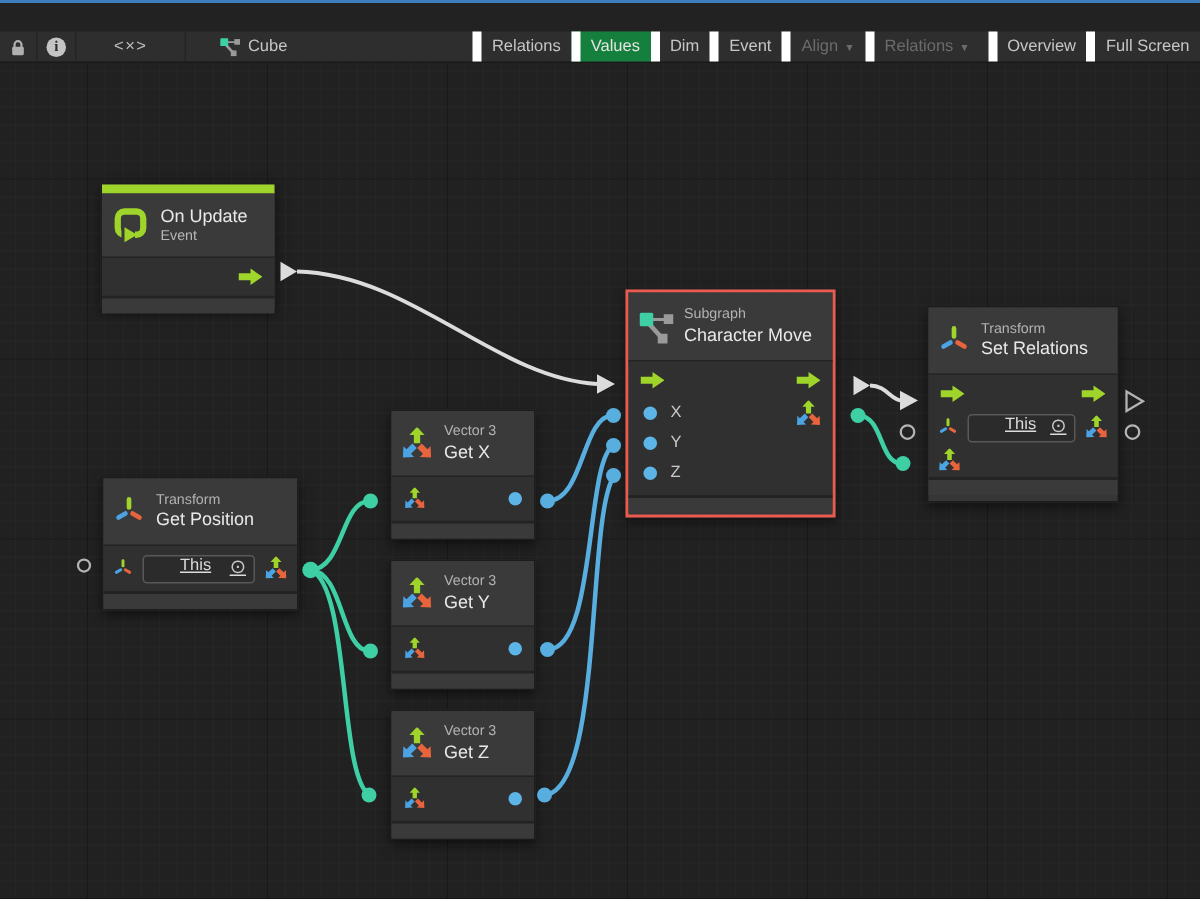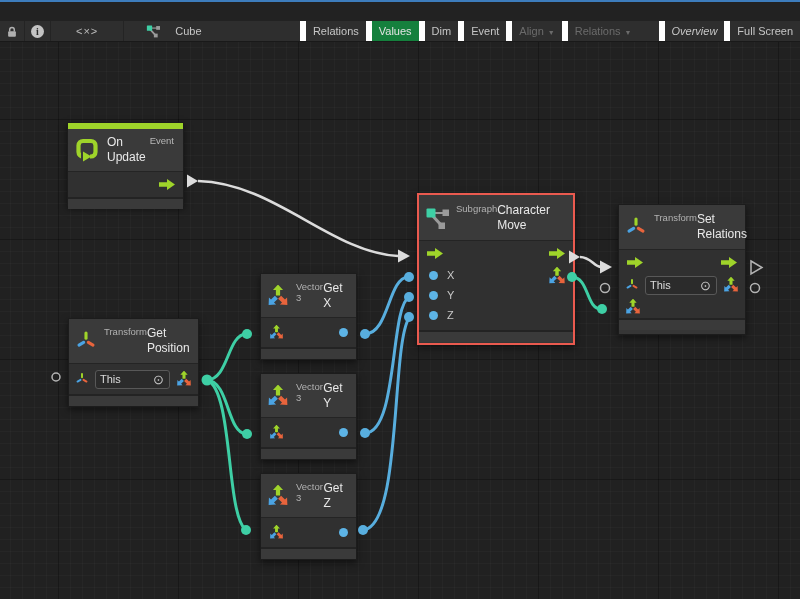--- a/index.html
+++ b/index.html
@@ -9,21 +9,21 @@
   .accent-strip{position:absolute;top:0;left:0;width:800px;height:2px;background:#3d7dbd;}
   .tabbar{position:absolute;top:2px;left:0;width:800px;height:19px;background:#191919;display:flex;align-items:stretch;}
   .tab{display:flex;align-items:center;gap:5px;background:#383838;padding:0 14px 0 6px;color:#d6d6d6;font-size:11.5px;}
   .window-controls{margin-left:auto;display:flex;align-items:center;gap:6px;padding-right:7px;color:#c2c2c2;}
   .wc-btn{width:16px;height:16px;display:flex;align-items:center;justify-content:center;font-size:12px;color:#c2c2c2;}
   .wc-max{width:9px;height:8px;border:1px solid #c2c2c2;border-top:2px solid #c2c2c2;}
   .toolbar{position:absolute;top:21px;left:0;width:800px;height:21px;background:#2e2e2e;
            border-bottom:1px solid #191919;display:flex;align-items:stretch;font-size:11px;color:#c6c6c6;box-sizing:border-box;}
   .tbtn{display:flex;align-items:center;justify-content:center;padding:0 7px;border-right:1px solid #242424;}
   .tbtn.icononly{padding:0 6px;}
-  .tgroup{display:flex;align-items:center;gap:15px;padding:1px 8px;}
+  .tgroup{display:flex;align-items:center;gap:5px;padding:1px 8px;}
   .rbtns{margin-left:auto;display:flex;align-items:stretch;}
   .rbtn{display:flex;align-items:center;justify-content:center;padding:0 7px;border-left:6px solid #ffffff;white-space:nowrap;}
   .rbtn.active{background:#15803d;color:#e4e4e4;}
   .rbtn.disabled{color:#6b6b6b;}
   .drop{font-size:7px;margin-left:4px;position:relative;top:1px;}
   .codeicon{font-size:11px;color:#bdbdbd;letter-spacing:1px;padding:0 18px;}
   .slider-track{width:96px;height:2px;background:#8d8d8d;border-radius:1px;position:relative;margin:0 4px;}
   .slider-handle{position:absolute;right:2px;top:-5px;width:12px;height:12px;border-radius:50%;background:#a0a0a0;}
   .info-circle{width:13px;height:13px;border-radius:50%;background:#c4c4c4;color:#2a2a2a;font-size:10px;font-weight:bold;
                font-family:"Liberation Serif",serif;display:flex;align-items:center;justify-content:center;}
@@ -35,31 +35,31 @@
       linear-gradient(90deg, rgba(255,255,255,0.022) 1px, transparent 1px),
       linear-gradient(rgba(255,255,255,0.022) 1px, transparent 1px);
     background-size:120px 120px,120px 120px,12px 12px,12px 12px;
     background-position:58px 77px,58px 77px,10px 5px,10px 5px;}
   .overlay{position:absolute;top:0;left:0;width:800px;height:599px;pointer-events:none;}
   
   .node{position:absolute;background:#363636;border:1px solid #1c1c1c;box-shadow:0 3px 7px rgba(0,0,0,.5);box-sizing:border-box;}
   .node.selected{border:2px solid #ea5a4f;}
   .colorbar{height:6px;background:#9fd42a;}
   .nheader{display:flex;align-items:center;gap:7px;padding:4px 9px 4px 6px;background:#3a3a3a;}
-  .ntxt{display:flex;flex-direction:row;line-height:1.25;}
+  .ntxt{display:flex;flex-direction:column;line-height:1.25;}
   .ncat{font-size:9.5px;color:#b2b2b2;}
   .ntitle{font-size:12px;color:#e9e9e9;}
   .nsub{font-size:9.5px;color:#b8b8b8;}
   .nbody{background:#303030;border-top:1px solid #242424;}
   .nfooter{height:10px;background:#3a3a3a;border-top:2px solid #232323;}
   .prow{display:flex;align-items:center;padding:0 8px;}
   .port-dot{width:9px;height:9px;border-radius:50%;background:#5db4e6;flex:0 0 auto;}
   .plabel{font-size:11px;color:#c9c9c9;margin-left:9px;}
-  .this-field{display:flex;align-items:center;flex:1;height:19px;background:#2b2b2b;border:1px solid #585858;
-              border-radius:3px;padding:0 5px 0 4px;font-size:11px;color:#dcdcdc;margin:0 6px;box-sizing:border-box;}
+  .this-field{display:flex;align-items:flex-start;flex:1;height:19px;background:#2b2b2b;border:1px solid #585858;
+              border-radius:3px;padding:0 5px 0 24px;font-size:11px;color:#dcdcdc;margin:0 6px;box-sizing:border-box;text-decoration:underline;}
   .picker{margin-left:auto;font-size:13px;color:#c8c8c8;line-height:1;}
   .iconbox{flex:0 0 auto;display:flex;align-items:center;justify-content:center;}
 </style>
 </head>
 <body>
 
 <svg width="0" height="0" style="position:absolute">
   <defs>
     <path id="blockarrow" d="M6,0 L11.5,6 H8.3 V12 H3.7 V6 H0.5 Z"></path>
     <g id="vec3">
@@ -139,21 +139,21 @@
           <span>Event</span>
         </div>
       <div class="rbtn disabled">
         <span>Align</span>
         <span class="drop">▼</span>
       </div>
       <div class="rbtn disabled">
         <span>Relations</span>
         <span class="drop">▼</span>
       </div>
-      <div class="rbtn" style="margin-left:20px;font-style:italic;">
+      <div class="rbtn" style="margin-left:5px;">
           <span>Overview</span>
         </div>
       <div class="rbtn">
           <span>Full Screen</span>
         </div>
     </div>
   </div>
 
   <div class="canvas"></div>
 
@@ -263,21 +263,21 @@
       <div class="prow" style="height:29px;">
         <svg class="iconbox" width="15" height="15" viewBox="0 0 24 24">
             <use href="#vec3"></use>
           </svg>
         <span class="port-dot" style="margin-left:auto;"></span>
       </div>
     </div>
     <div class="nfooter"></div>
   </div>
 
-  <div class="node selected" style="left:417px;top:193px;width:158px;height:152px;">
+  <div class="node selected" style="left:417px;top:193px;width:140px;height:152px;">
     <div class="nheader" style="height:37px;">
       <svg class="iconbox" width="24" height="24" viewBox="0 0 24 24">
           <use href="#subgraphicon"></use>
         </svg>
       <div class="ntxt">
         <span class="ncat">Subgraph</span>
         <span class="ntitle">Character Move</span>
       </div>
     </div>
     <div class="nbody" style="height:89px;position:relative;">

